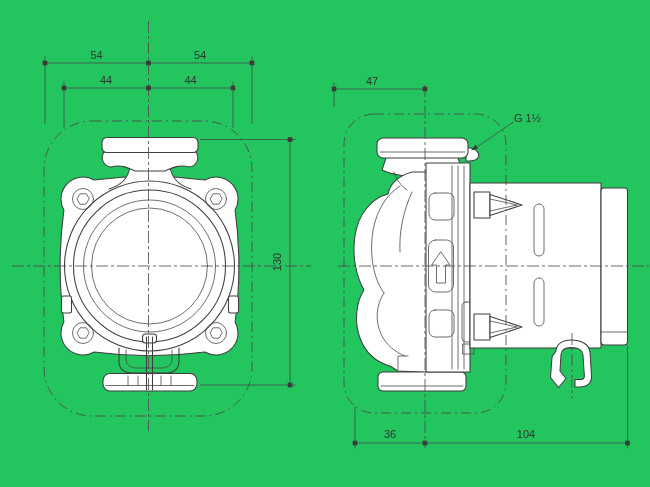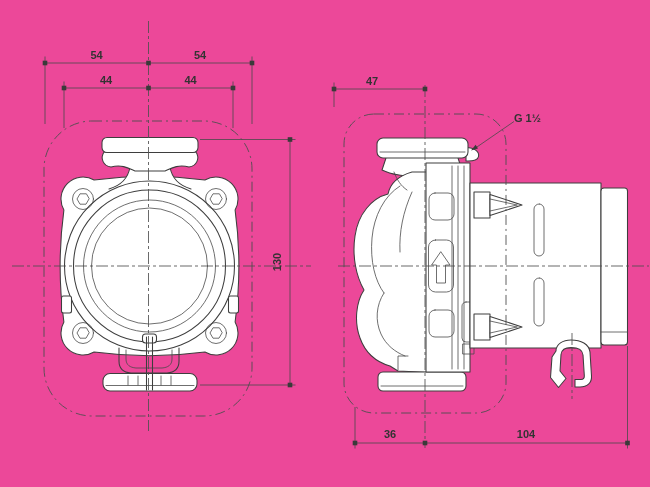--- a/index.html
+++ b/index.html
@@ -8,22 +8,21 @@
     background: #ffffff;
     width: 650px;
     height: 487px;
     overflow: hidden;
     font-family: "Liberation Sans", sans-serif;
   }
   #drawing-stage {
     position: relative;
     width: 650px;
     height: 487px;
-    background: #ec4899;
-    font-weight: bold;
+    background: #22c55e;
   }
   svg { display: block; }
   .part  { fill: none; stroke: #3e3e3e; stroke-width: 1.05; stroke-linejoin: round; stroke-linecap: round; }
   .partf { fill: #ffffff; stroke: #3e3e3e; stroke-width: 1.05; stroke-linejoin: round; }
   .thin  { fill: none; stroke: #4a4a4a; stroke-width: 0.8; stroke-linejoin: round; stroke-linecap: round; }
   .cl    { fill: none; stroke: #4f4f4f; stroke-width: 0.85; stroke-dasharray: 12 3 3 3; }
   .ph    { fill: none; stroke: #4f4f4f; stroke-width: 0.9;  stroke-dasharray: 10 4 2 4; }
   .dline { fill: none; stroke: #4a4a4a; stroke-width: 0.8; }
   .tick  { fill: #3a3a3a; stroke: none; }
   .dimtxt {

